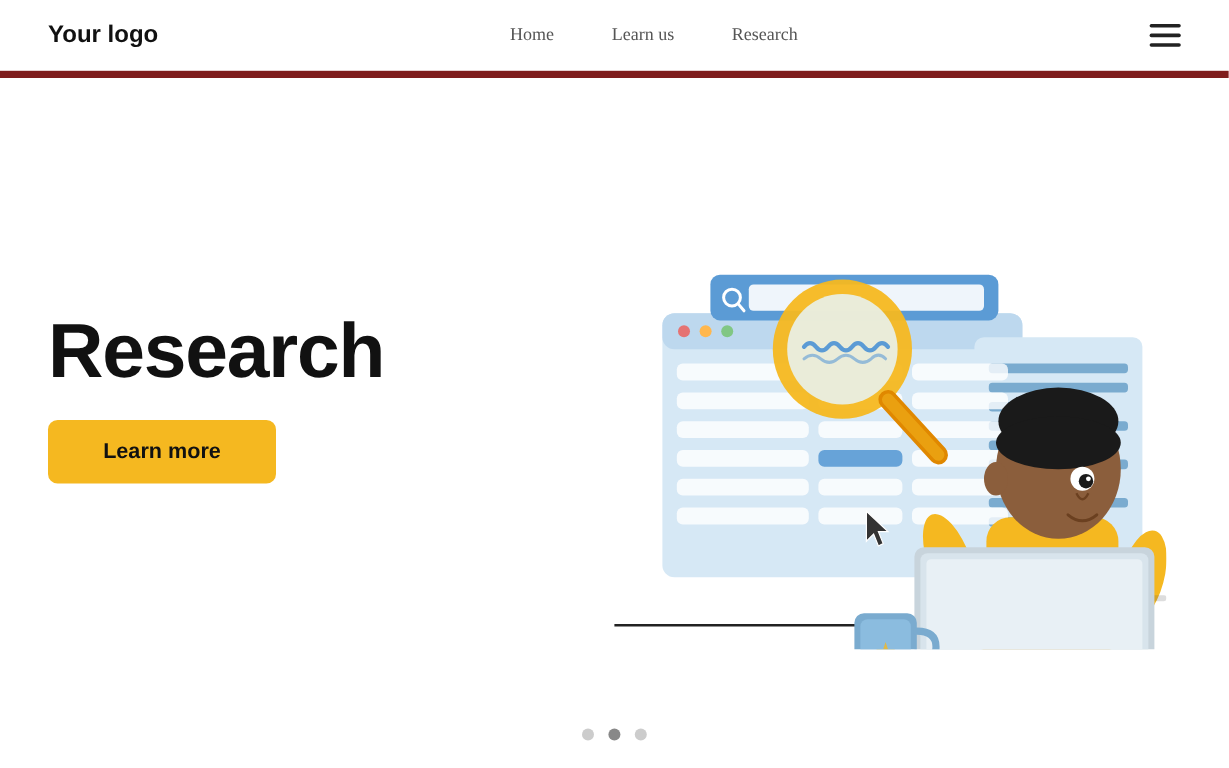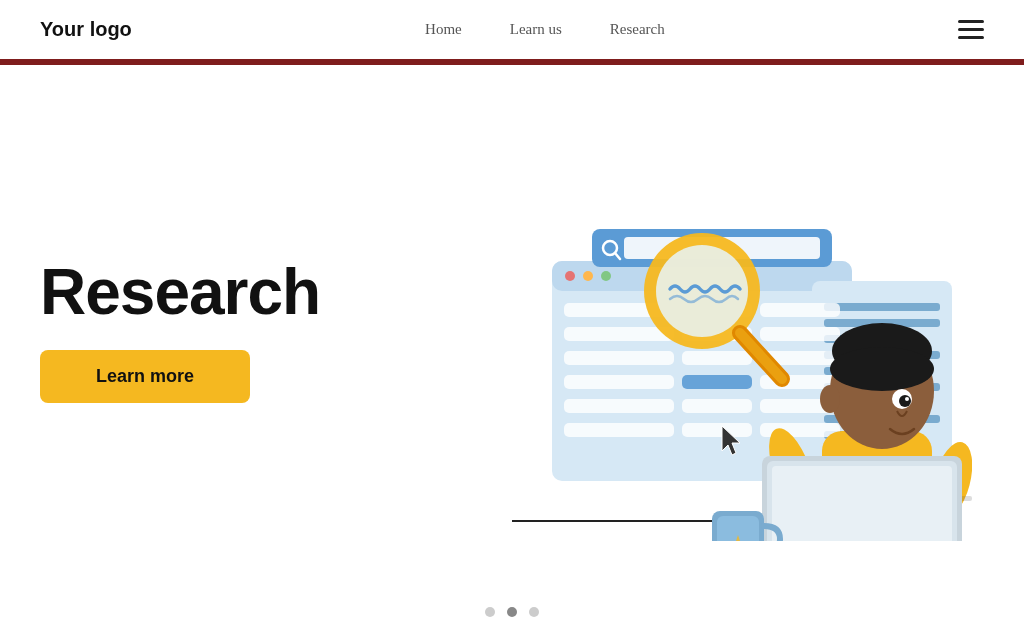--- a/index.html
+++ b/index.html
@@ -75,21 +75,21 @@
     .learn-more-btn {
       display: inline-block;
       background: #F5B820;
       color: #111;
       font-size: 18px;
       font-weight: 600;
       padding: 16px 40px;
       border-radius: 8px;
       border: none;
       cursor: pointer;
-      width: 210px;
+      width: 190px;
       text-align: center;
     }
 
     
     .right {
       flex: 1;
       position: relative;
       height: 100%;
       display: flex;
       align-items: center;

